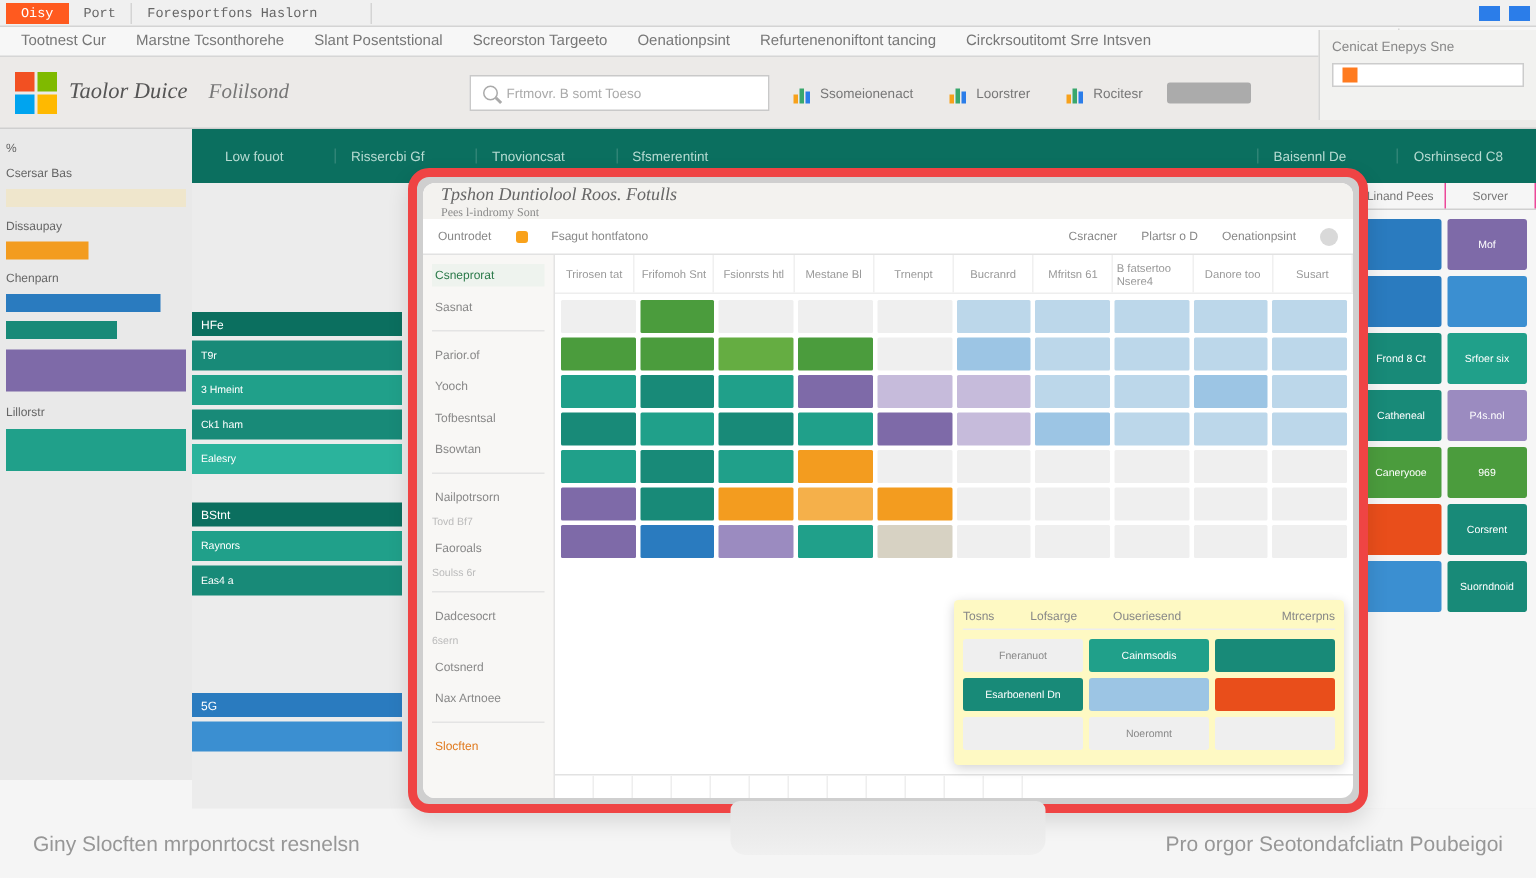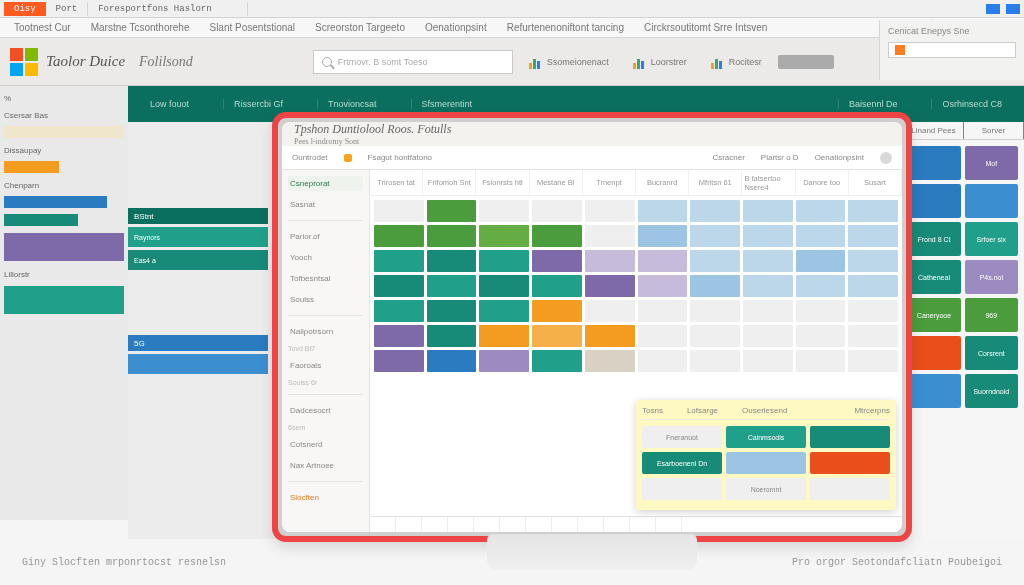--- a/index.html
+++ b/index.html
@@ -243,21 +243,21 @@
 
   .app .footer{
     height:16px;border-top:1px solid #e2e2e2;display:flex;
   }
   .app .footer span{width:26px;border-right:1px solid #eee;}
 
   
   .caption{
     position:absolute;left:0;right:0;bottom:0;height:46px;
     display:flex;align-items:center;justify-content:space-between;
-    padding:0 22px;font-size:10px;color:#979797;font-family:Liberation Mono, monospace;
+    padding:0 22px;font-size:14px;color:#979797;
   }
 
   
   .leftstack{
     position:absolute;left:128px;top:122px;width:144px;bottom:0;
     padding-right:4px;
   }
   .leftstack .strip{height:127px;}
   .leftstack .strip .hdr{height:16px;font-size:8px;color:#fff;display:flex;align-items:center;padding:0 6px;}
   .leftstack .strip .cell{height:20px;margin-top:3px;display:flex;align-items:center;padding:0 6px;font-size:7px;color:#fff;}
@@ -422,20 +422,27 @@
         <div class="cell c-teal2">Piteocenae</div>
         <div class="cell c-blue2"></div>
         <div class="cell c-teal">Suorndnoid</div>
         <div class="cell c-blue">Foa tens</div>
       </div>
     </div>
   </div>
 
   <div class="leftstack">
     <div class="strip">
+      <div class="hdr c-tealD">HFe</div>
+      <div class="cell c-teal">T9r</div>
+      <div class="cell c-teal2">3 Hmeint</div>
+      <div class="cell c-teal">Ck1 ham</div>
+      <div class="cell c-teal3">Ealesry</div>
+    </div>
+    <div class="strip">
       <div class="hdr c-tealD">BStnt</div>
       <div class="cell c-teal2">Raynors</div>
       <div class="cell c-teal">Eas4 a</div>
     </div>
     <div class="strip">
       <div class="hdr c-blue">5G</div>
       <div class="cell c-blue2"></div>
     </div>
   </div>
 
@@ -460,21 +467,21 @@
         <span style="width:12px;height:12px;border-radius:50%;background:#d9d9d9"></span>
       </div>
       <div class="body">
         <div class="side">
           <div class="item sel">Csneprorat</div>
           <div class="item">Sasnat</div>
           <div class="sep"></div>
           <div class="item">Parior.of</div>
           <div class="item">Yooch</div>
           <div class="item">Tofbesntsal</div>
-          <div class="item">Soulss</div>
+          <div class="item">Bsowtan</div>
           <div class="sep"></div>
           <div class="item">Nailpotrsorn</div>
           <div class="mini2">Tovd Bf7</div>
           <div class="item">Faoroals</div>
           <div class="mini2">Soulss 6r</div>
           <div class="sep"></div>
           <div class="item">Dadcesocrt</div>
           <div class="mini2">6sern</div>
           <div class="item">Cotsnerd</div>
           <div class="item">Nax Artnoee</div>

